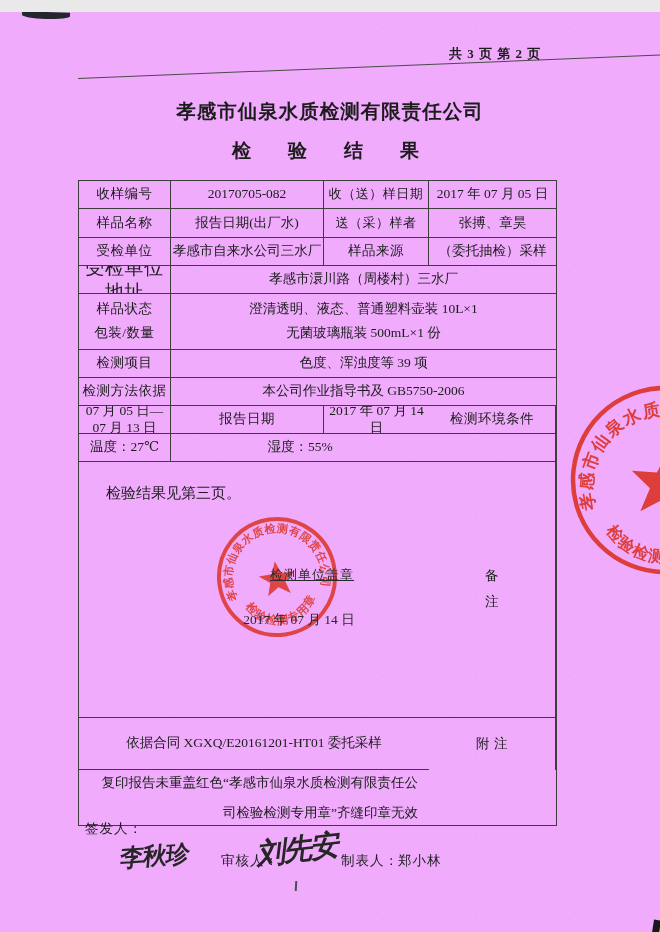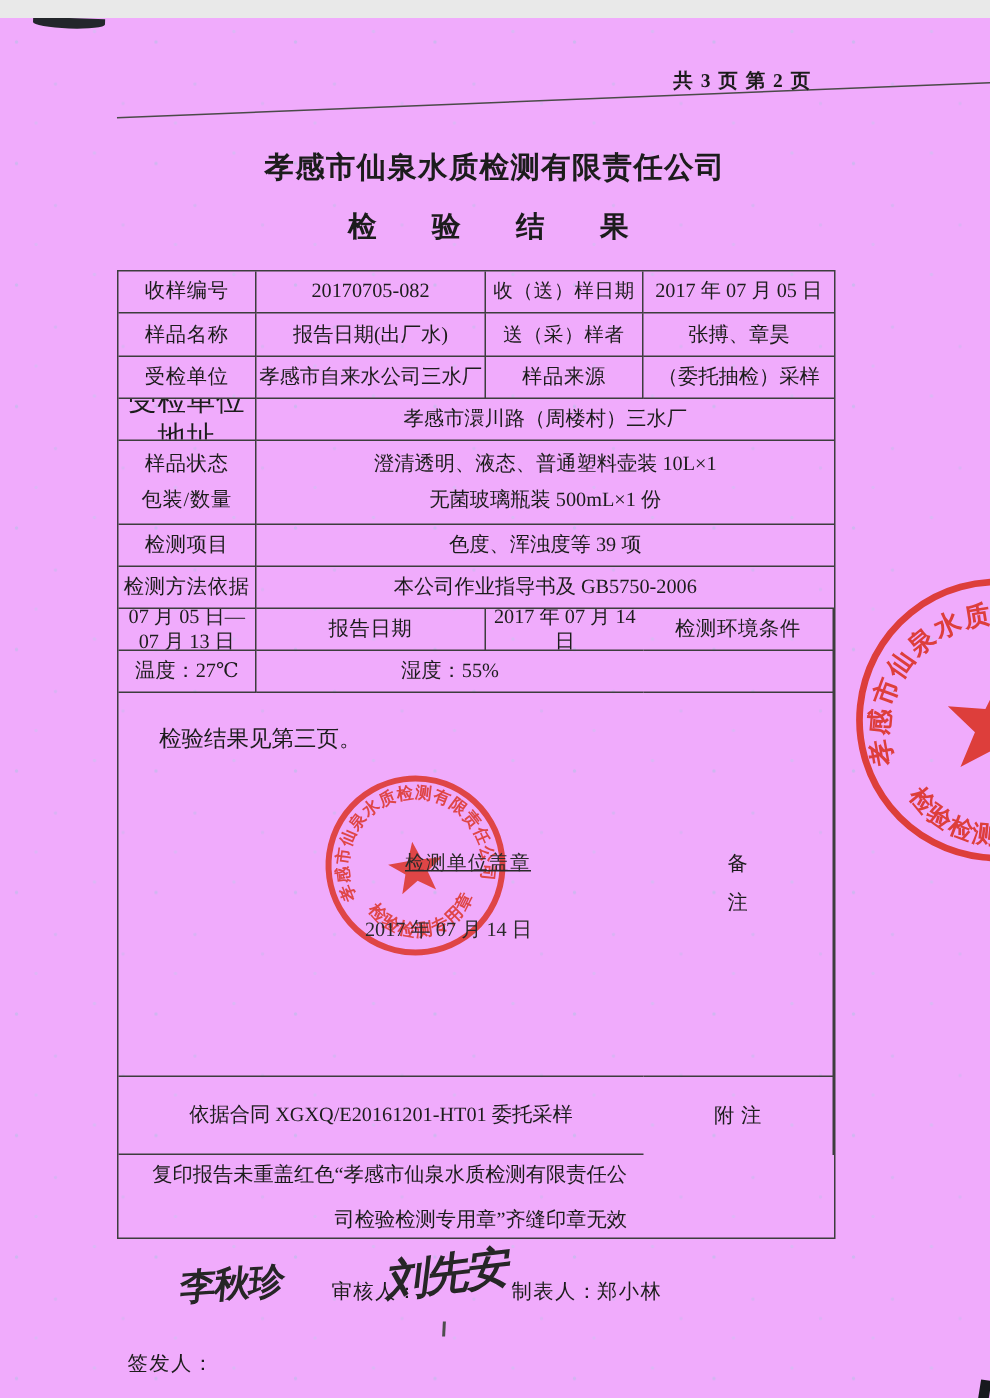--- a/index.html
+++ b/index.html
@@ -167,21 +167,21 @@
       <text fill="#dc352b" font-size="17.5" font-weight="bold" letter-spacing="1.5">
         <textPath href="#eArcTop" startOffset="50%" text-anchor="middle">孝感市仙泉水质检测有限责任公司</textPath>
       </text>
       <polygon fill="#dc352b" points="110,80 118.8,103.5 143.9,104.3 124.1,119.7 131.3,143.7 110,129.6 88.7,143.7 95.9,119.7 76.1,104.3 101.2,103.5"></polygon>
       <text fill="#dc352b" font-size="16" font-weight="bold" letter-spacing="1.5">
         <textPath href="#eArcBot" startOffset="50%" text-anchor="middle">检验检测专用章</textPath>
       </text>
     </svg>
   </div>
 
-  <div class="abs footer-label" style="top:888px;left:85px">签发人：</div>
+  <div class="abs footer-label" style="top:808px;left:85px">签发人：</div>
   <div class="abs handwriting sig1">李秋珍</div>
   <div class="abs footer-label" style="top:840px;left:221px">审核人：</div>
   <div class="abs handwriting sig2">刘先安</div>
   <div class="abs footer-label" style="top:840px;left:341px">制表人：</div>
   <div class="abs footer-label" style="top:840px;left:398px">郑小林</div>
 
   <div class="abs tick-mark"></div>
   <div class="abs br-sliver"></div>
 </div>
 

